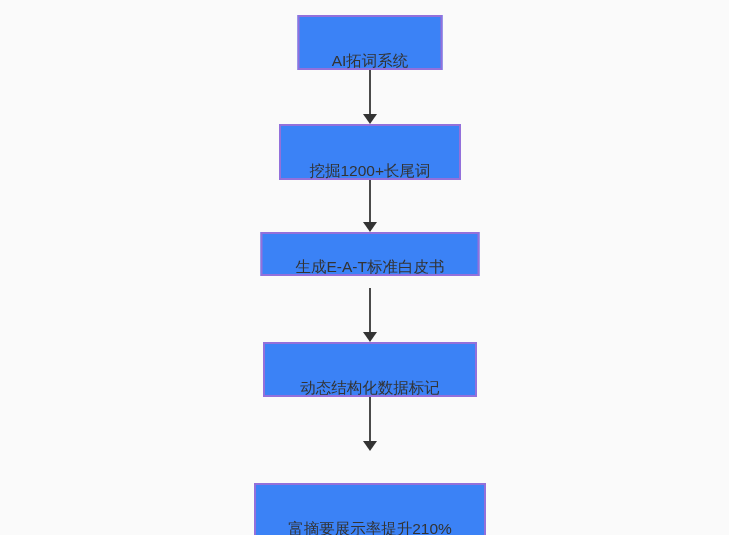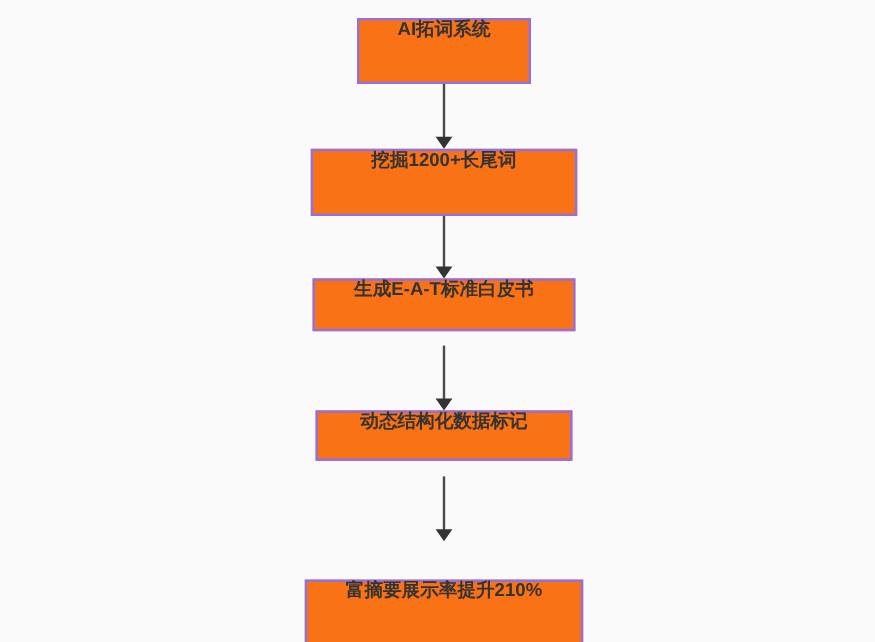--- a/index.html
+++ b/index.html
@@ -12,35 +12,34 @@
     width: 729px;
     height: 535px;
     background: #fafafa;
     overflow: hidden;
   }
   .node {
     position: absolute;
     left: 370px;
     transform: translateX(-50%);
     box-sizing: border-box;
-    background: #f97316;
+    background: #3b82f6;
     border: 2px solid #9370db;
     color: #333333;
     font-size: 15.5px;
     line-height: 1;
     display: flex;
-    align-items: flex-start;
+    align-items: flex-end;
     justify-content: center;
     white-space: nowrap;
-    font-weight: bold;
   }
   .node--1 { top: 15px;  width: 145px; height: 55px; }
-  .node--2 { top: 124px; width: 222px; height: 56px; }
+  .node--2 { top: 124px; width: 182px; height: 56px; }
   .node--3 { top: 232px; width: 219px; height: 44px; }
-  .node--4 { top: 342px; width: 214px; height: 42px; }
+  .node--4 { top: 342px; width: 214px; height: 55px; }
   .node--5 { top: 451px; width: 232px; height: 55px; margin-top: 32px; }
 
   .edge {
     position: absolute;
     left: 370px;
     transform: translateX(-50%);
     display: flex;
     flex-direction: column;
     align-items: center;
   }

